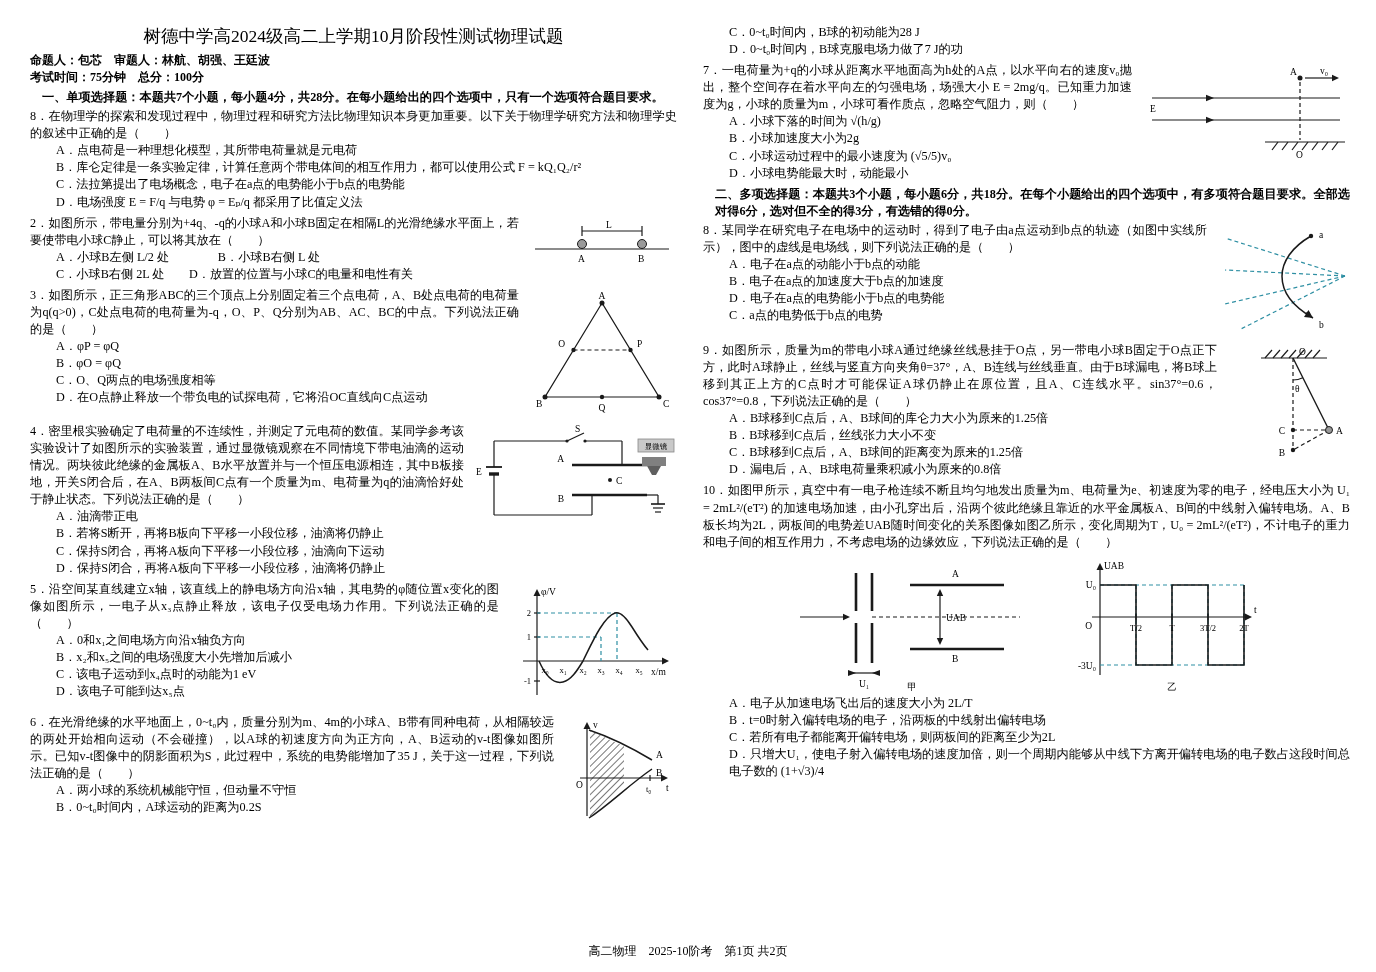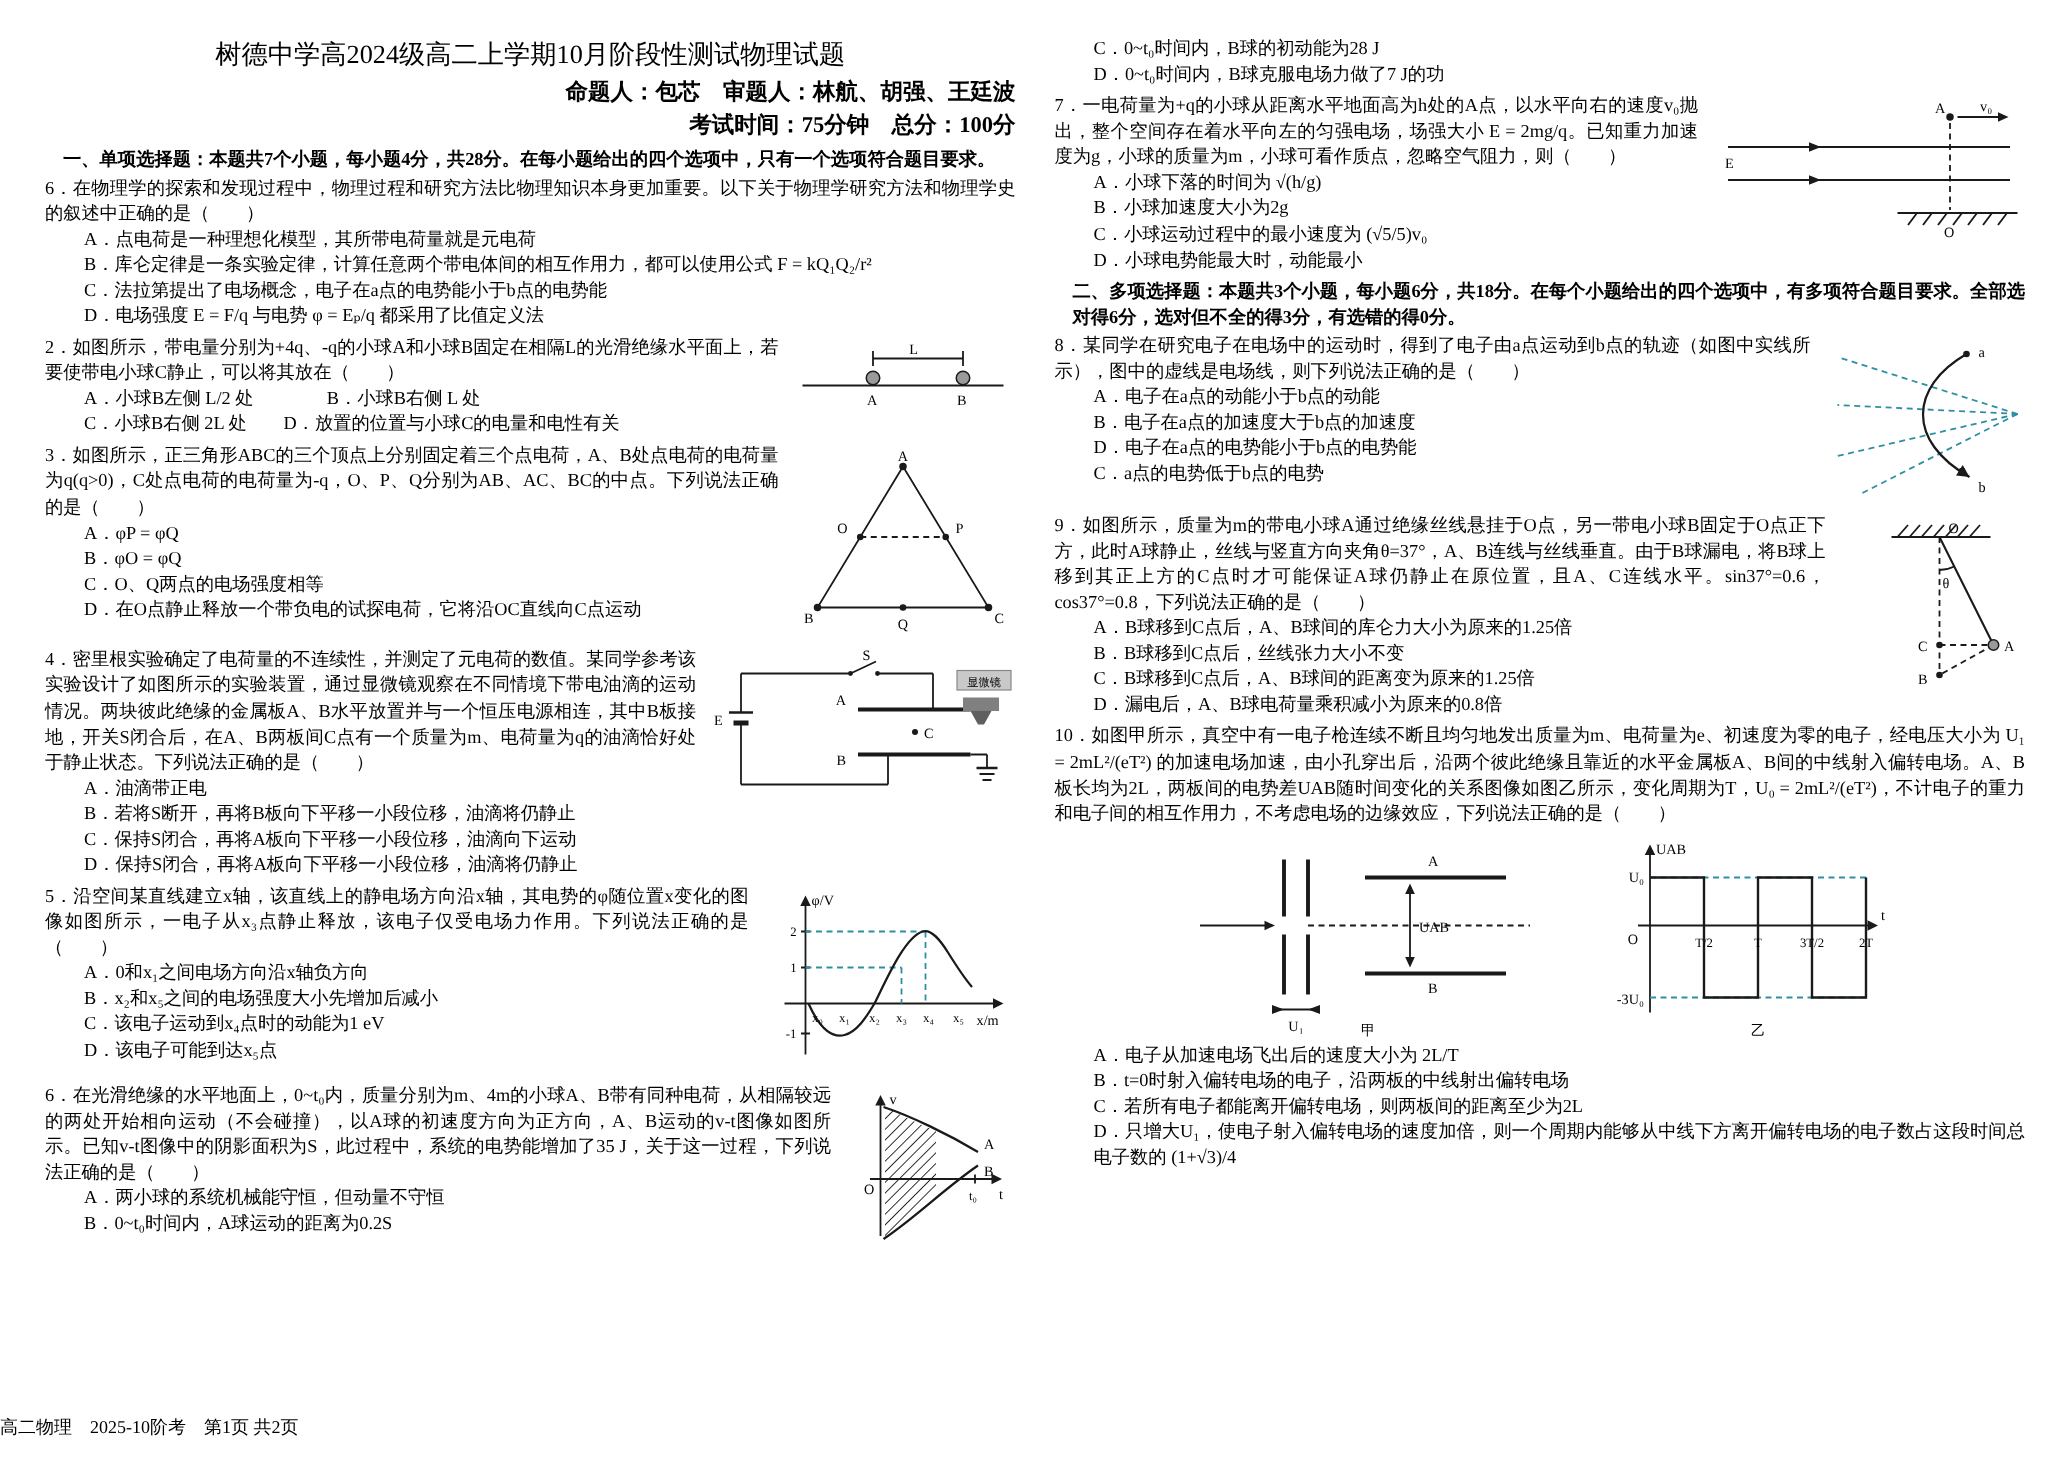--- a/index.html
+++ b/index.html
@@ -6,28 +6,28 @@
   html,body { margin:0; padding:0; background:#fff; }
   body {
     width:1376px; height:972px; overflow:hidden;
     font-family:"Liberation Serif","DejaVu Serif",serif;
     color:#000; font-size:12.2px; line-height:1.4;
   }
   .page { position:relative; width:1376px; height:972px; padding:24px 26px 0 30px; }
   .cols { display:flex; gap:26px; }
   .col { width:647px; }
   .title { font-size:17.5px; font-weight:normal; text-align:center; margin:0 0 3px 0; }
-  .authors,.examinfo { font-weight:bold; text-align:right; font-size:15px; margin:1px 0; }
+  .authors,.examinfo { font-weight:bold; text-align:left; font-size:12px; margin:1px 0; }
   .sec { font-weight:bold; text-align:justify; margin:3px 0 2px 12px; }
   .q { display:flow-root; margin:0 0 4px 0; }
   .stem { text-align:justify; }
   .opt { padding-left:26px; text-align:justify; }
   .fr { float:right; margin:2px 0 2px 8px; }
   .figrow { display:flex; justify-content:center; align-items:flex-end; gap:30px; margin:4px 0 2px 0; }
-  .footer { position:absolute; left:0; bottom:12px; width:100%; text-align:left; font-size:12px; }
+  .footer { position:absolute; left:0; bottom:12px; width:100%; text-align:center; font-size:12px; }
   svg { display:block; }
   svg text { font-size:9.5px; font-family:"Liberation Serif","DejaVu Serif",serif; fill:#000; }
   svg .tick { font-size:8.5px; }
   svg line, svg path.ln, svg polyline { stroke:#1a1a1a; stroke-width:1.2; fill:none; }
   svg .plate { stroke-width:2.6; }
   svg .dash { stroke-dasharray:4,3; }
   svg .teal { stroke:#2e8fa3; }
   svg .arrow { fill:#1a1a1a; stroke:none; }
   svg .dot { fill:#1a1a1a; stroke:none; }
   svg .ball { fill:#9a9a9a; stroke:#1a1a1a; stroke-width:1; }
@@ -38,21 +38,21 @@
 <div class="page">
   <div class="cols">
 
     <div class="col">
       <h1 class="title">树德中学高2024级高二上学期10月阶段性测试物理试题</h1>
       <div class="authors">命题人：包芯　审题人：林航、胡强、王廷波</div>
       <div class="examinfo">考试时间：75分钟　总分：100分</div>
       <div class="sec">一、单项选择题：本题共7个小题，每小题4分，共28分。在每小题给出的四个选项中，只有一个选项符合题目要求。</div>
 
       <div class="q">
-        <div class="stem">6．在物理学的探索和发现过程中，物理过程和研究方法比物理知识本身更加重要。以下关于物理学研究方法和物理学史的叙述中正确的是（　　）</div>
+        <div class="stem">8．在物理学的探索和发现过程中，物理过程和研究方法比物理知识本身更加重要。以下关于物理学研究方法和物理学史的叙述中正确的是（　　）</div>
         <div class="opt">A．点电荷是一种理想化模型，其所带电荷量就是元电荷</div>
         <div class="opt">B．库仑定律是一条实验定律，计算任意两个带电体间的相互作用力，都可以使用公式 F = kQ₁Q₂/r²</div>
         <div class="opt">C．法拉第提出了电场概念，电子在a点的电势能小于b点的电势能</div>
         <div class="opt">D．电场强度 E = F/q 与电势 φ = Eₚ/q 都采用了比值定义法</div>
       </div>
 
       <div class="q">
         <svg class="fr" width="150" height="48" viewBox="0 0 150 48">
           <g>
             <line x1="8" y1="32" x2="142" y2="32"></line>

